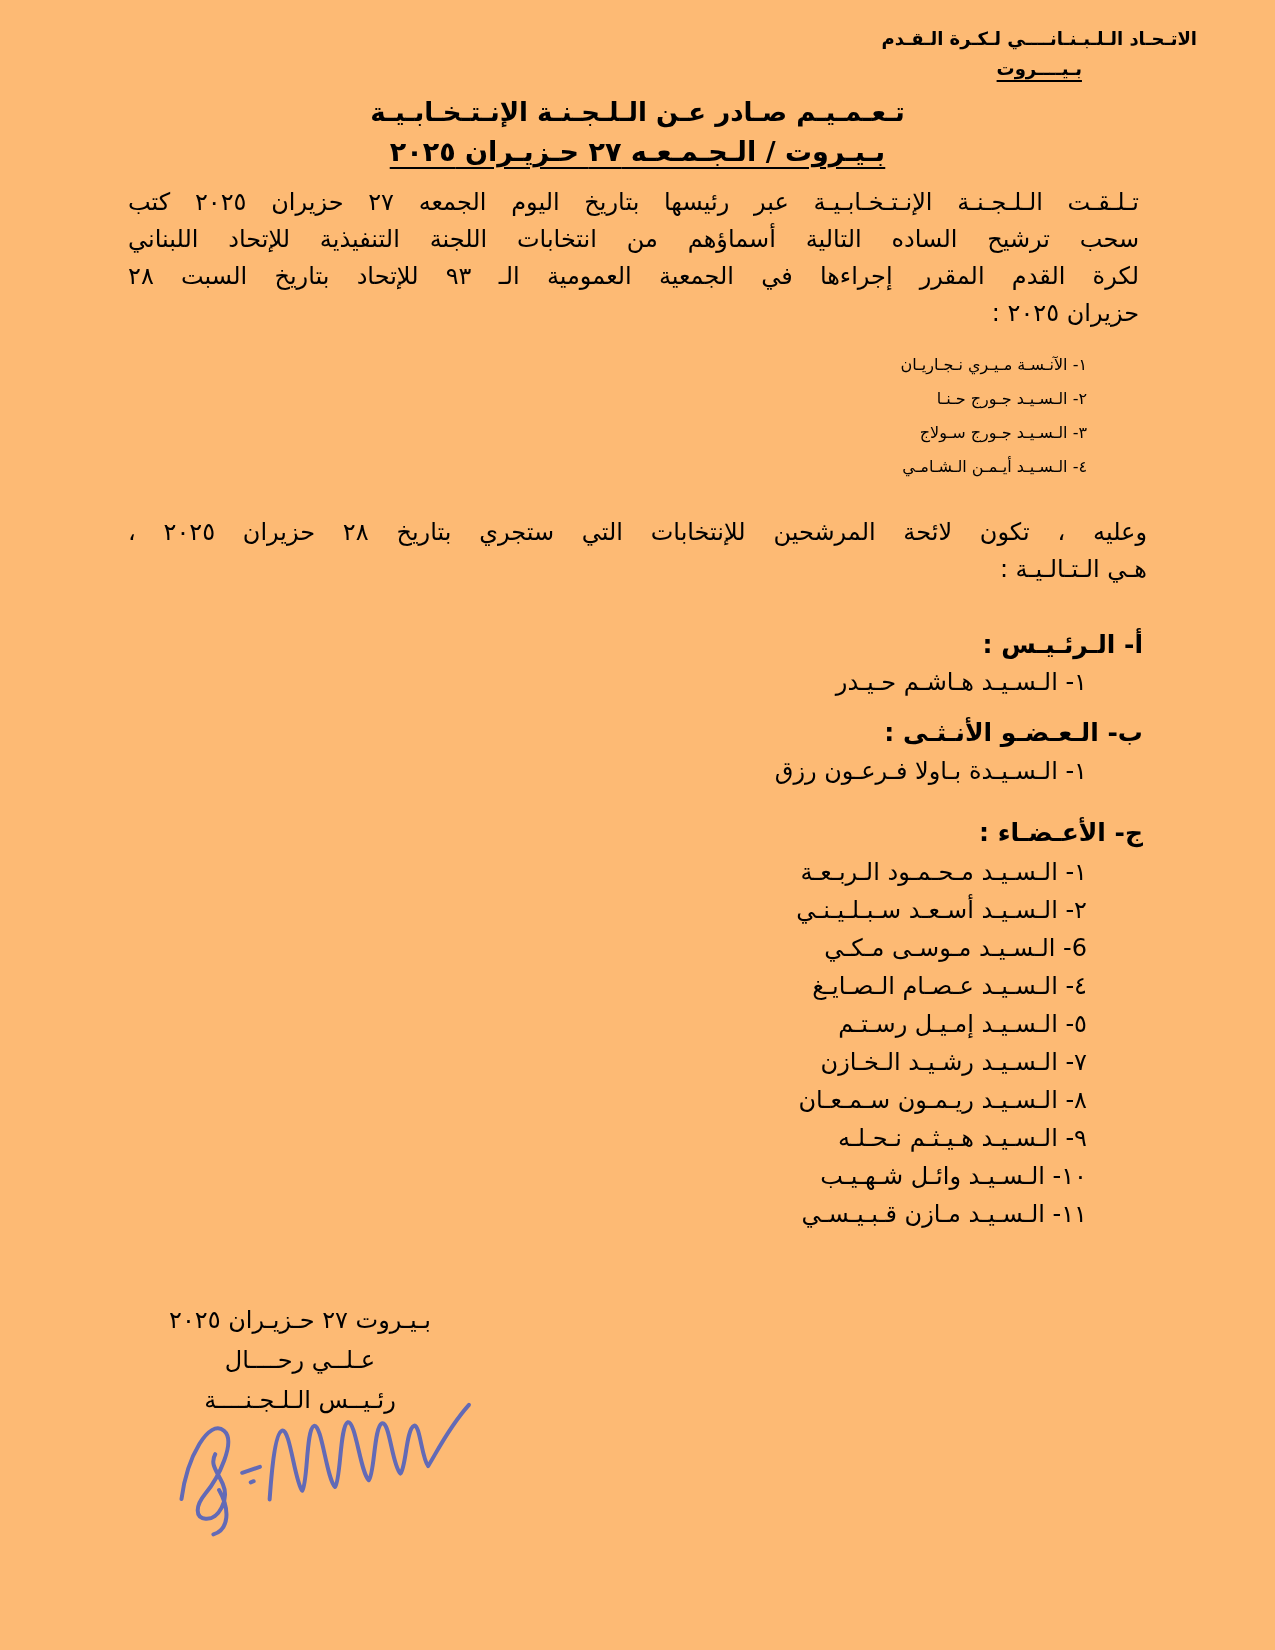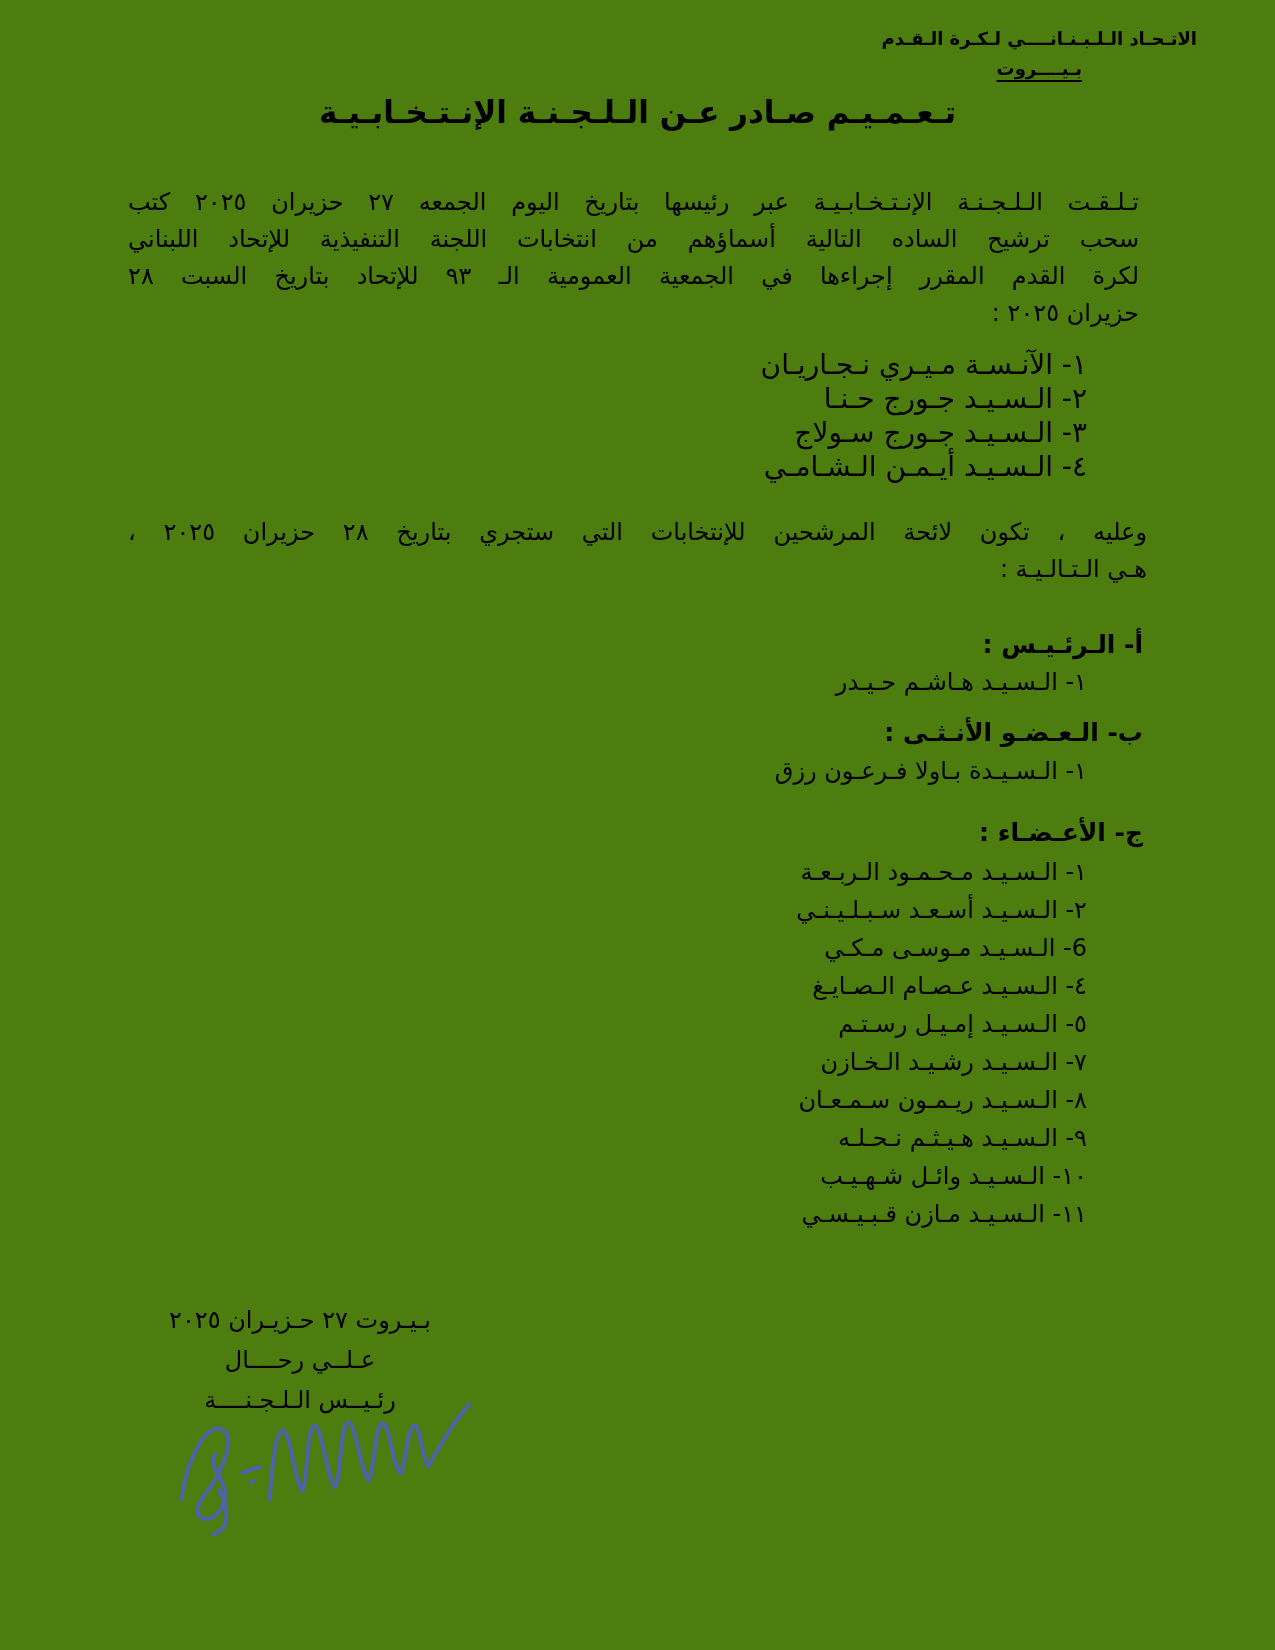--- a/index.html
+++ b/index.html
@@ -1,19 +1,19 @@
 <!DOCTYPE html>
 <html lang="ar" dir="rtl"><head>
 <meta charset="utf-8">
 <style>
   html,body{margin:0;padding:0;background:#e8e8e8;}
   .page{
     position:relative;
     width:1275px;height:1650px;
-    background:#4d7c0f;
+    background:#fdba74;
     margin:0 auto;
     font-family:"DejaVu Sans",sans-serif;
     color:#000;
     direction:rtl;
     overflow:hidden;
   }
   .letterhead{
     position:absolute;top:24px;right:78px;
     display:flex;flex-direction:column;align-items:center;
     font-weight:bold;font-size:18px;line-height:30px;
@@ -21,36 +21,36 @@
   }
   .letterhead-city{
     text-decoration:underline;
     text-underline-offset:5px;
     text-decoration-thickness:2px;
   }
   .title-block{
     position:absolute;top:92px;left:0;right:0;
     text-align:center;font-weight:bold;
   }
-  .title-line1{font-size:31px;line-height:40px;}
+  .title-line1{font-size:26px;line-height:40px;}
   .title-line2{
     font-size:27px;line-height:40px;
     text-decoration:underline;
     text-underline-offset:6px;
     text-decoration-thickness:2px;
   }
   .intro{
     position:absolute;top:184px;right:136px;left:128px;
     font-size:24px;line-height:37px;
   }
   .jline{text-align:justify;text-align-last:justify;}
   .rline{text-align:right;text-align-last:right;}
   .withdrawn-list{
     position:absolute;top:348px;right:188px;
-    text-align:right;font-size:28px;line-height:34px;
+    text-align:right;font-size:16px;line-height:34px;
   }
   .followup{
     position:absolute;top:514px;right:128px;left:128px;
     font-size:24px;line-height:37px;
   }
   .section-header{
     position:absolute;right:132px;
     font-size:25px;font-weight:bold;white-space:nowrap;
   }
   .sec-a{top:630px;}
@@ -81,20 +81,21 @@
 
 <div class="page">
 
   <div class="letterhead">
     <div class="letterhead-org">الاتـحـاد الـلـبـنـانــــي لـكـرة الـقـدم</div>
     <div class="letterhead-city">بـيــــروت</div>
   </div>
 
   <div class="title-block">
     <div class="title-line1">تـعـمـيـم صـادر عـن الـلـجـنـة الإنـتـخـابـيـة</div>
+    <div class="title-line2">بـيـروت / الـجـمـعـه ٢٧ حـزيـران ٢٠٢٥</div>
   </div>
 
   <div class="intro">
     <div class="jline">تـلـقـت الـلـجـنـة الإنـتـخـابـيـة عبر رئيسها بتاريخ اليوم الجمعه ٢٧ حزيران ٢٠٢٥ كتب</div>
     <div class="jline">سحب ترشيح الساده التالية أسماؤهم من انتخابات اللجنة التنفيذية للإتحاد اللبناني</div>
     <div class="jline">لكرة القدم المقرر إجراءها في الجمعية العمومية الـ ٩٣ للإتحاد بتاريخ السبت ٢٨</div>
     <div class="rline">حزيران ٢٠٢٥ :</div>
   </div>
 
   <div class="withdrawn-list">

